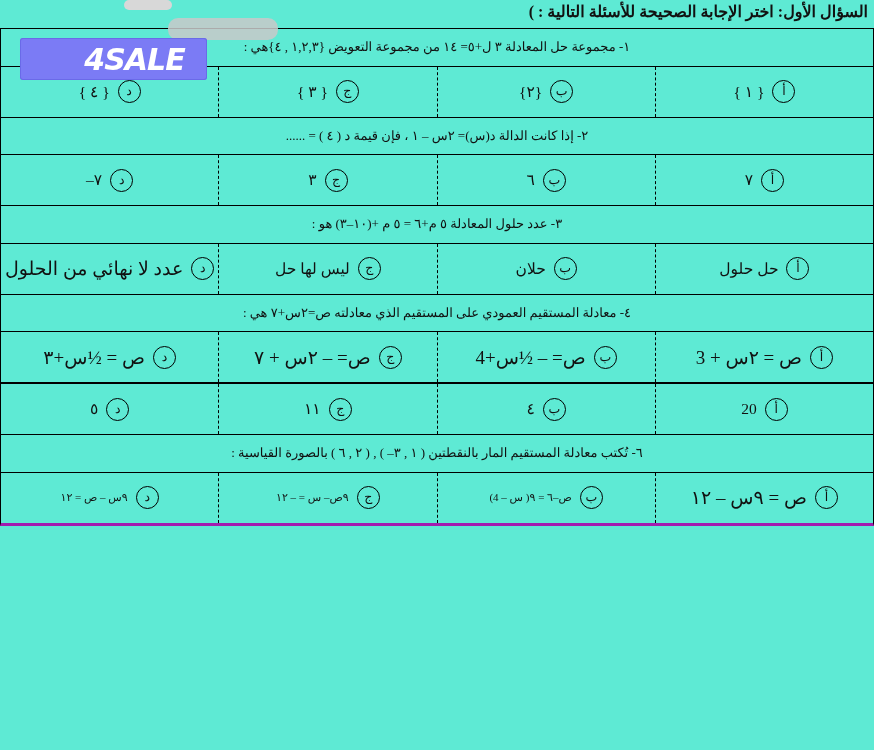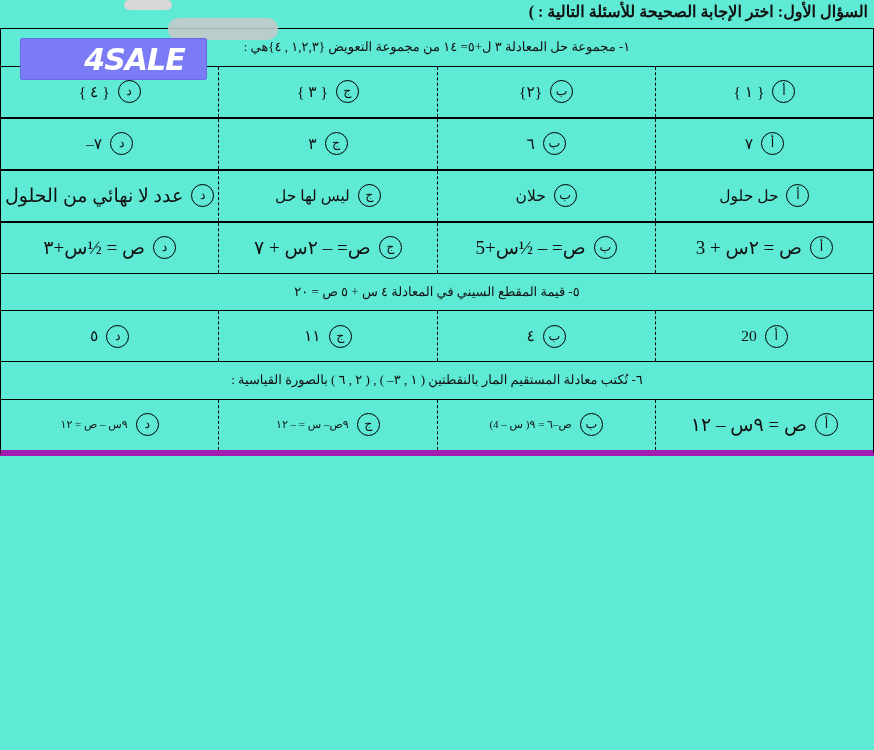--- a/index.html
+++ b/index.html
@@ -85,21 +85,21 @@
     border-radius: 6px;
     z-index: 4;
   }
 
   
   .qblock {
     border: 1px solid #000;
     border-bottom: none;
     margin: 0;
   }
-  .qblock:last-of-type { border-bottom: 6px solid #a21caf; }
+  .qblock:last-of-type { border-bottom: 3px solid #a21caf; }
 
   .stem {
     padding: 8px 14px 9px 14px;
     font-size: 13px;
     text-align: center;
     line-height: 1.5;
     white-space: nowrap;
     overflow: hidden;
   }
 
@@ -168,20 +168,21 @@
         <span class="ctext">{ ٣ }</span>
       </div>
       <div class="choice">
         <span class="marker">د</span>
         <span class="ctext">{ ٤ }</span>
       </div>
     </div>
   </div>
 
   <div class="qblock">
+    <div class="stem">٢- إذا كانت الدالة    د(س)= ٢س – ١ ، فإن قيمة   د ( ٤ ) = ......</div>
     <div class="choices">
       <div class="choice">
         <span class="marker">أ</span>
         <span class="ctext">٧</span>
       </div>
       <div class="choice">
         <span class="marker">ب</span>
         <span class="ctext">٦</span>
       </div>
       <div class="choice">
@@ -189,20 +190,21 @@
         <span class="ctext">٣</span>
       </div>
       <div class="choice">
         <span class="marker">د</span>
         <span class="ctext">٧–</span>
       </div>
     </div>
   </div>
 
   <div class="qblock">
+    <div class="stem">٣- عدد حلول المعادلة   ٥ م+٦  =  ٥ م +(١٠–٣)  هو :</div>
     <div class="choices">
       <div class="choice">
         <span class="marker">أ</span>
         <span class="ctext">حل حلول</span>
       </div>
       <div class="choice">
         <span class="marker">ب</span>
         <span class="ctext">حلان</span>
       </div>
       <div class="choice">
@@ -210,42 +212,42 @@
         <span class="ctext">ليس لها حل</span>
       </div>
       <div class="choice tight">
         <span class="marker">د</span>
         <span class="ctext">عدد لا نهائي من الحلول</span>
       </div>
     </div>
   </div>
 
   <div class="qblock">
+    <div class="stem">٤- معادلة المستقيم العمودي على المستقيم الذي معادلته  ص=٢س+٧  هي :</div>
     <div class="choices">
       <div class="choice tight">
         <span class="marker">أ</span>
         <span class="ctext">ص = ٢س + 3</span>
       </div>
       <div class="choice tight">
         <span class="marker">ب</span>
-        <span class="ctext">ص= – ½س+5</span>
+        <span class="ctext">ص= – ½س+4</span>
       </div>
       <div class="choice tight">
         <span class="marker">ج</span>
         <span class="ctext">ص= – ٢س + ٧</span>
       </div>
       <div class="choice tight">
         <span class="marker">د</span>
         <span class="ctext">ص = ½س+٣</span>
       </div>
     </div>
   </div>
 
   <div class="qblock">
-    <div class="stem">٥- قيمة المقطع السيني في المعادلة ٤ س + ٥ ص = ٢٠</div>
     <div class="choices">
       <div class="choice">
         <span class="marker">أ</span>
         <span class="ctext">20</span>
       </div>
       <div class="choice">
         <span class="marker">ب</span>
         <span class="ctext">٤</span>
       </div>
       <div class="choice">

